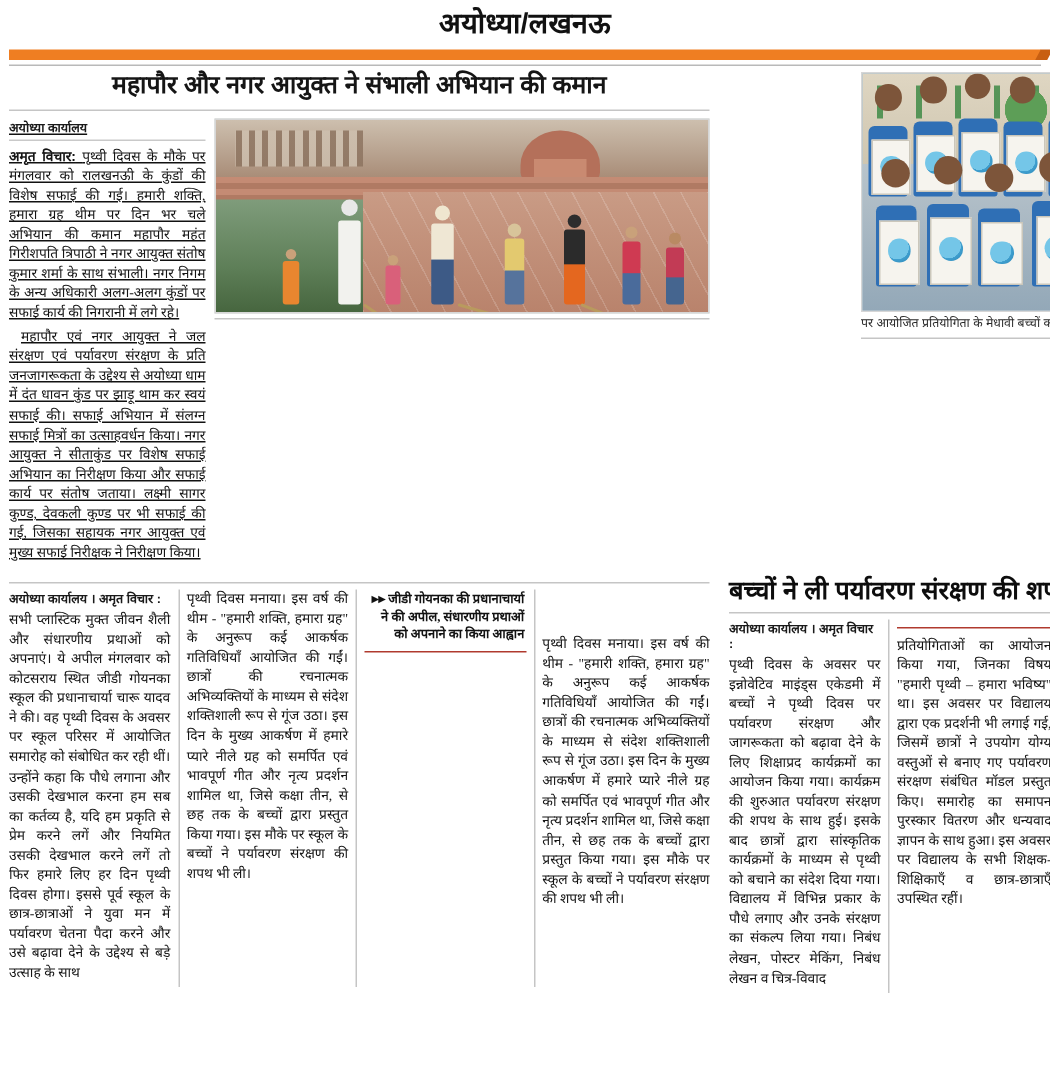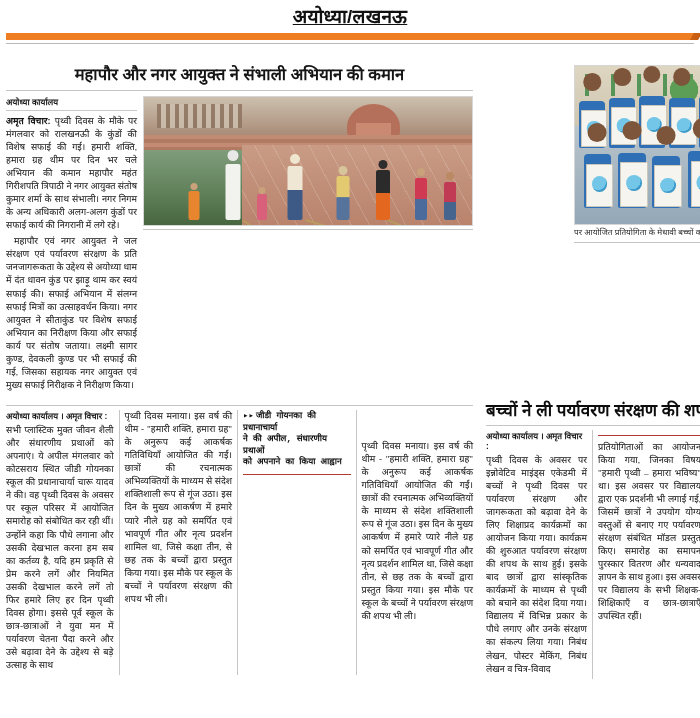--- a/index.html
+++ b/index.html
@@ -22,21 +22,20 @@
     height: 718px;
     position: relative;
     box-sizing: border-box;
     padding: 0 6px;
   }
 
   
   .masthead {
     text-align: center;
     padding-top: 7px;
-    text-decoration: underline;
   }
   .edition-name {
     font-family: "Liberation Sans", "DejaVu Sans", sans-serif;
     font-weight: bold;
     font-size: 19px;
     letter-spacing: 0.2px;
     line-height: 1.05;
     color: #111;
   }
   .accent-bar {
@@ -70,21 +69,21 @@
   .rule-thin {
     border: 0;
     border-top: 1px solid #b9b9b9;
     margin: 3px 0 0 0;
   }
 
   
   .upper {
     display: flex;
     align-items: stretch;
-    margin-top: 21px;
+    margin-top: 4px;
     gap: 44px;
   }
   .upper-left { width: 474px; padding-right: 7px; box-sizing: border-box; }
   .vdiv {
     width: 1px;
     background: #b9b9b9;
     margin: 0 6px 0 0;
     align-self: stretch;
   }
   .upper-right { flex: 1; }
@@ -244,25 +243,25 @@
     font-weight: bold;
     font-size: 17px;
     line-height: 1.15;
     color: #0d0d0d;
     text-align: center;
     white-space: nowrap;
   }
 
   
   .kicker {
-    font-family: Liberation Mono, monospace;
+    font-family: Liberation Serif, serif;
     font-weight: bold;
     font-size: 8.6px;
     line-height: 1.35;
-    text-align: left;
+    text-align: right;
     color: #121212;
     position: relative;
     padding-right: 1px;
   }
   .kicker .arrow {
     color: #111;
     font-size: 9px;
     padding-right: 2px;
   }
   .kicker-rule {
@@ -304,21 +303,21 @@
   <hr class="rule-thin">
 
   <div class="upper">
 
     <div class="upper-left">
       <div class="subhead">महापौर और नगर आयुक्त ने संभाली अभियान की कमान</div>
       <hr class="sub-rule">
 
       <div class="photo-row">
 
-        <div style="width:136px;">
+        <div style="width:136px;text-decoration:underline;">
           <div class="byline">अयोध्या कार्यालय</div>
           <hr class="byline-rule">
           <div class="body-text">
             <p><span class="lead">अमृत विचार:</span> <span>पृथ्वी दिवस के मौके पर मंगलवार को रालखनऊी के कुंडों की विशेष सफाई की गई। हमारी शक्ति, हमारा ग्रह थीम पर दिन भर चले अभियान की कमान महापौर महंत गिरीशपति त्रिपाठी ने नगर आयुक्त संतोष कुमार शर्मा के साथ संभाली। नगर निगम के अन्य अधिकारी अलग-अलग कुंडों पर सफाई कार्य की निगरानी में लगे रहे।</span></p>
             <p>महापौर एवं नगर आयुक्त ने जल संरक्षण एवं पर्यावरण संरक्षण के प्रति जनजागरूकता के उद्देश्य से अयोध्या धाम में दंत धावन कुंड पर झाड़ू थाम कर स्वयं सफाई की। सफाई अभियान में संलग्न सफाई मित्रों का उत्साहवर्धन किया। नगर आयुक्त ने सीताकुंड पर विशेष सफाई अभियान का निरीक्षण किया और सफाई कार्य पर संतोष जताया। लक्ष्मी सागर कुण्ड, देवकली कुण्ड पर भी सफाई की गई, जिसका सहायक नगर आयुक्त एवं मुख्य सफाई निरीक्षक ने निरीक्षण किया।</p>
           </div>
         </div>
 
         <div>
           <div class="photo photo-kund">

